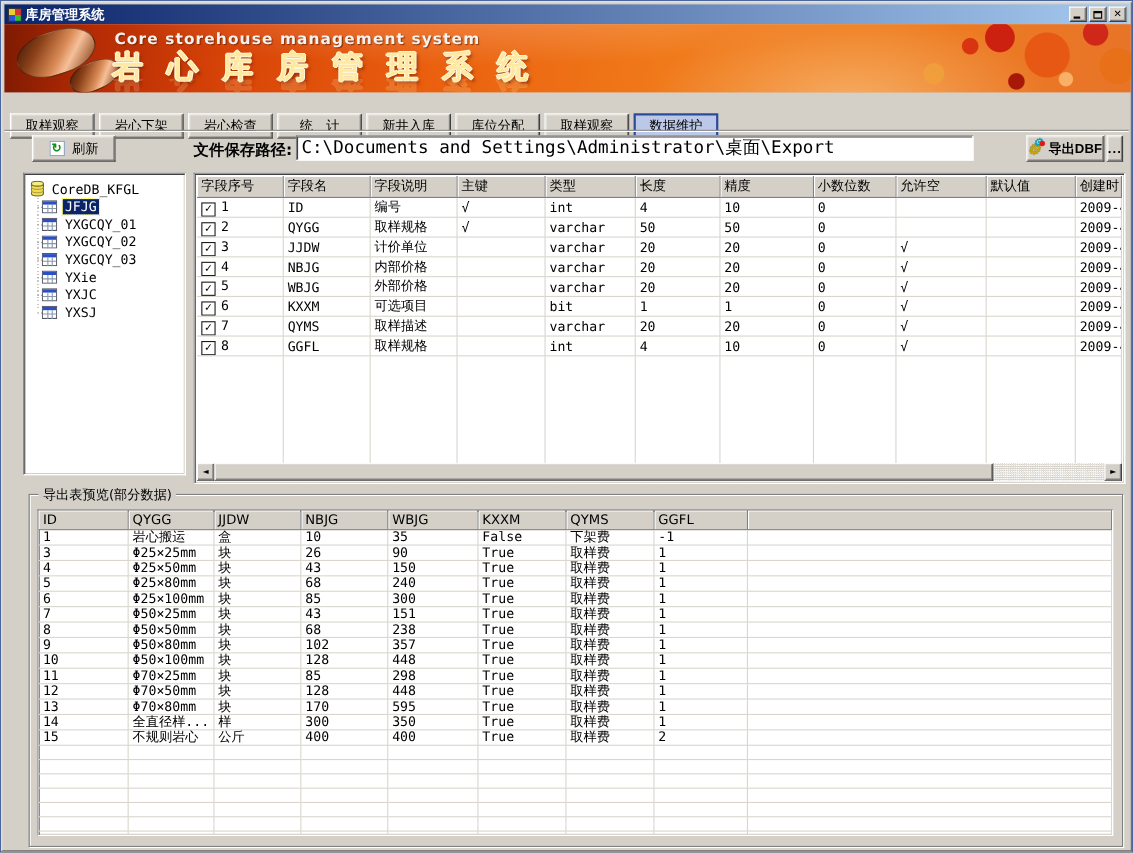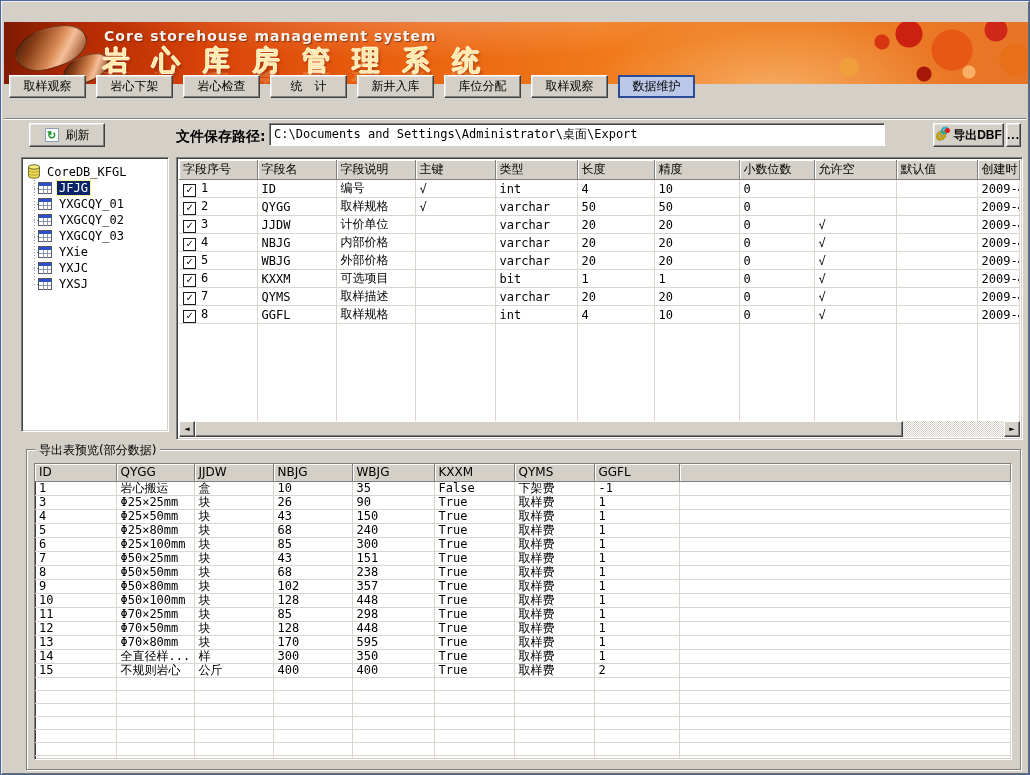--- a/index.html
+++ b/index.html
@@ -38,45 +38,45 @@
       radial-gradient(ellipse 260px 120px at 75% 115%, rgba(255,230,180,.45), transparent 70%),
       radial-gradient(ellipse 520px 90px at 42% -40%, rgba(255,255,255,.28), transparent 70%),
       linear-gradient(95deg,#7e1a02,#b52b04 8%,#d84408 20%,#ea600e 38%,#f0791a 58%,#ee7d20 78%,#e87428 100%);
   }
   .cyl { position:absolute; border:1px solid rgba(60,20,5,.6); border-radius:46%/52%;
     background:linear-gradient(135deg,#3a1505,#8a4018 28%,#d98a55 55%,#f5c09a 68%,#8a4018 95%); }
   .cyl1 { left:10px; top:6px; width:74px; height:40px; transform:rotate(-18deg); }
   .cyl2 { left:58px; top:34px; width:48px; height:26px; transform:rotate(-24deg); }
   .banner-subtitle { position:absolute; left:100px; top:6px; color:#f4f2ee; font-weight:bold;
     font-size:14px; letter-spacing:1px; text-shadow:1px 1px 1px rgba(100,30,0,.7); }
-  .banner-title { position:absolute; left:98px; top:20px; font-size:28px; font-weight:normal;
+  .banner-title { position:absolute; left:98px; top:20px; font-size:28px; font-weight:bold;
     letter-spacing:22px; color:#ffe9a0; white-space:nowrap;
     text-shadow:0 1px 0 #fff8e0, 0 -1px 0 #fff8e0, 1px 0 0 #fff8e0, -1px 0 0 #fff8e0, 2px 3px 3px rgba(110,30,0,.65); }
   .banner-title.reflection { top:50px; transform:scaleY(-1); opacity:.18; height:16px; overflow:hidden; }
   
-  .toolbar { position:absolute; left:3px; top:74px; height:24px; display:flex; gap:10px; padding-left:5px; }
+  .toolbar { position:absolute; left:3px; top:102px; height:24px; display:flex; gap:4px; padding-left:5px; }
   .tb-btn { width:77px; height:23px; background:#d4d0c8; border:1px solid;
     border-color:#fff #404040 #404040 #fff; box-shadow:inset -1px -1px 0 #808080, inset 1px 1px 0 #e8e6e2;
     font-size:12px; color:#000; display:flex; align-items:center; justify-content:center;
     white-space:nowrap; cursor:default; font-family:inherit; }
   .tb-btn.active { background:#bcc8e8; border:2px solid #2a4a9a; box-shadow:none; }
   .groove { position:absolute; left:3px; right:3px; top:117px; height:2px;
     border-top:1px solid #808080; border-bottom:1px solid #fff; }
   
   .btn3d { background:#d4d0c8; border:1px solid; border-color:#fff #404040 #404040 #fff;
     box-shadow:inset -1px -1px 0 #808080, inset 1px 1px 0 #e8e6e2;
     display:flex; align-items:center; justify-content:center; font-size:12px; cursor:default; }
   .refresh-btn { position:absolute; left:28px; top:122px; width:76px; height:24px; gap:7px; }
   .refresh-icon { width:14px; height:14px; background:#fff; border:1px solid #8aa0c0;
     color:#109020; font-size:11px; font-weight:bold; line-height:12px; text-align:center; }
   .path-label { position:absolute; left:175px; top:127px; font-size:14px; font-weight:bold; color:#000; }
   .path-input { position:absolute; left:268px; top:122px; width:616px; height:23px;
     background:#fff; border:1px solid; border-color:#808080 #fff #fff #808080;
     box-shadow:inset 1px 1px 0 #404040; font-family:"DejaVu Sans Mono", monospace;
-    font-size:12px; padding:0 4px; color:#000; }
+    font-size:16px; padding:0 4px; color:#000; }
   .export-btn { position:absolute; left:932px; top:122px; width:71px; height:24px; gap:3px; font-weight:bold; }
   .gear-wrap { position:relative; width:15px; height:15px; }
   .gear1 { position:absolute; left:-1px; top:1px; color:#c8a800; font-size:13px; line-height:13px; text-shadow:0 0 1px #604800; }
   .gear2 { position:absolute; left:4px; top:-2px; color:#00a8c8; font-size:10px; line-height:10px; }
   .gear-dot { position:absolute; right:0; top:0; width:5px; height:5px; background:#e01818; border-radius:50%; }
   .more-btn { position:absolute; left:1005px; top:122px; width:15px; height:24px; font-weight:bold; letter-spacing:1px; }
   
   .sunken { background:#fff; border:1px solid; border-color:#808080 #fff #fff #808080;
     box-shadow:inset 1px 1px 0 #404040, inset -1px -1px 0 #d4d0c8; }
   
@@ -122,20 +122,35 @@
   .gb-label { position:absolute; left:8px; top:-8px; background:#d4d0c8; padding:0 4px;
     font-size:12px; color:#000; }
   .preview-panel { position:absolute; left:7px; top:13px; width:978px; height:297px; overflow:hidden; }
   .preview-grid td { height:13px; font-size:12px; line-height:13px; }
 </style>
 </head>
 <body>
 
 <div class="window">
 
+  <div class="titlebar">
+    <span class="app-icon"></span>
+    <span class="title-text">库房管理系统</span>
+    <div class="win-controls">
+      <span class="win-btn">
+          <i class="glyph-min"></i>
+        </span>
+      <span class="win-btn">
+          <i class="glyph-max"></i>
+        </span>
+      <span class="win-btn">
+          <i class="glyph-close">✕</i>
+        </span>
+    </div>
+  </div>
 
   <div class="banner">
     <div class="cyl cyl1"></div>
     <div class="cyl cyl2"></div>
     <div class="banner-subtitle">Core storehouse management system</div>
     <div class="banner-title">岩心库房管理系统</div>
     <div class="banner-title reflection">岩心库房管理系统</div>
   </div>
 
   <div class="toolbar">

